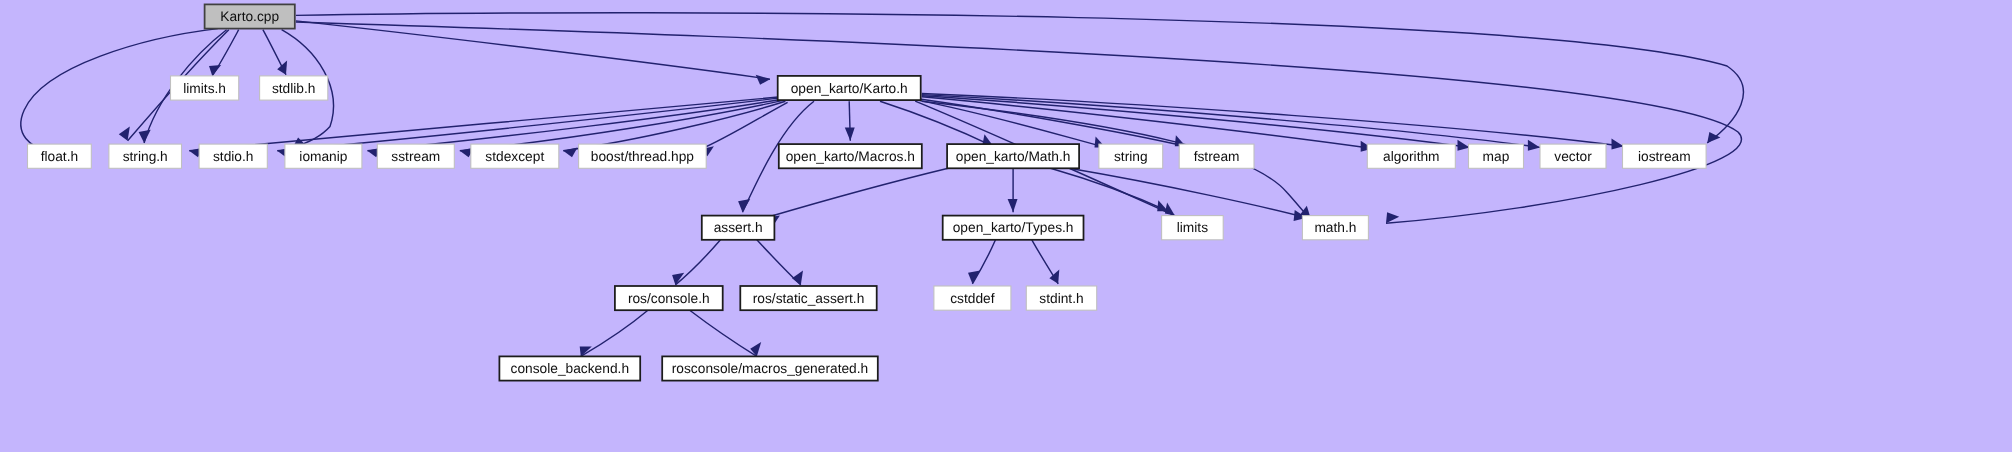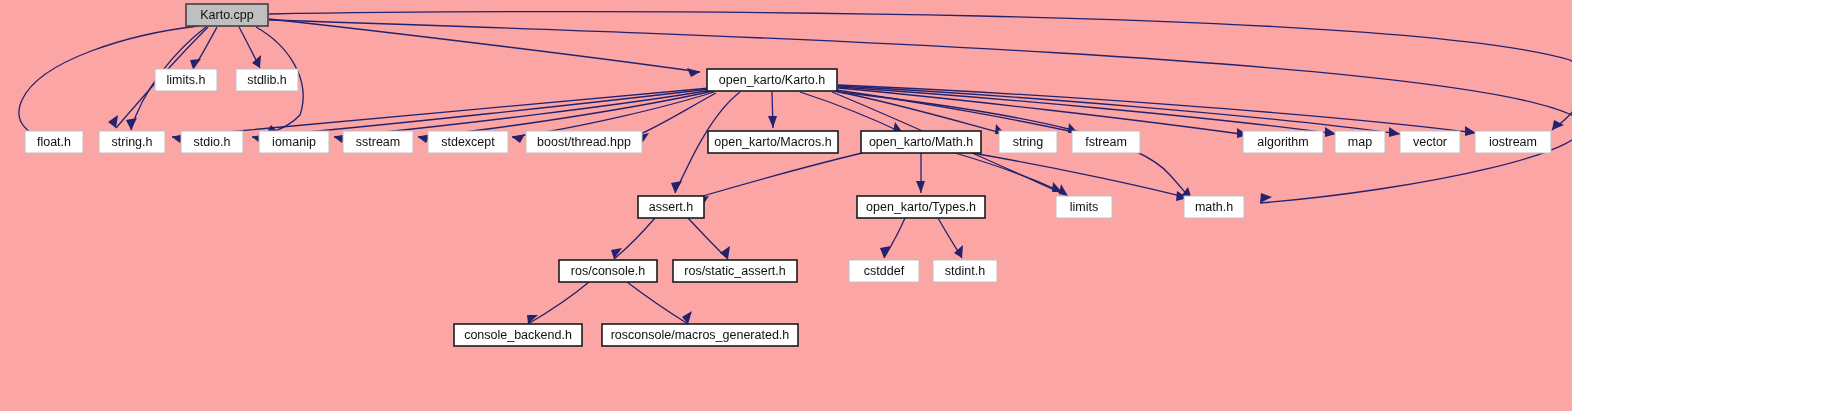--- a/index.html
+++ b/index.html
@@ -1,17 +1,17 @@
 <!DOCTYPE html>
 <html><head>
 <meta charset="utf-8">
 <style>
   html,body{margin:0;padding:0;background:#ffffff;}
   body{font-family:"Liberation Sans",sans-serif;}
-  #graph-root{position:relative;width:1572px;height:411px;background:#fca5a5;overflow:hidden;}
+  #graph-root{position:relative;width:1829px;height:411px;background:#c4b5fd;overflow:hidden;}
   svg{display:block;width:1829px;height:411px;}
   .node-box{fill:#ffffff;}
   .node-box.plain{stroke:#c0c0c0;stroke-width:1;}
   .node-box.bold{stroke:#1c1c1c;stroke-width:1.6;}
   .node-box.current{fill:#bfbfbf;stroke:#404040;stroke-width:1.6;}
   .node-label{font-family:"Liberation Sans",sans-serif;font-size:12.5px;fill:#101010;text-anchor:middle;dominant-baseline:middle;}
   .edge{fill:none;stroke:#22226e;stroke-width:1.3;}
   .arrow{fill:#22226e;stroke:none;}
 </style>
 </head>

